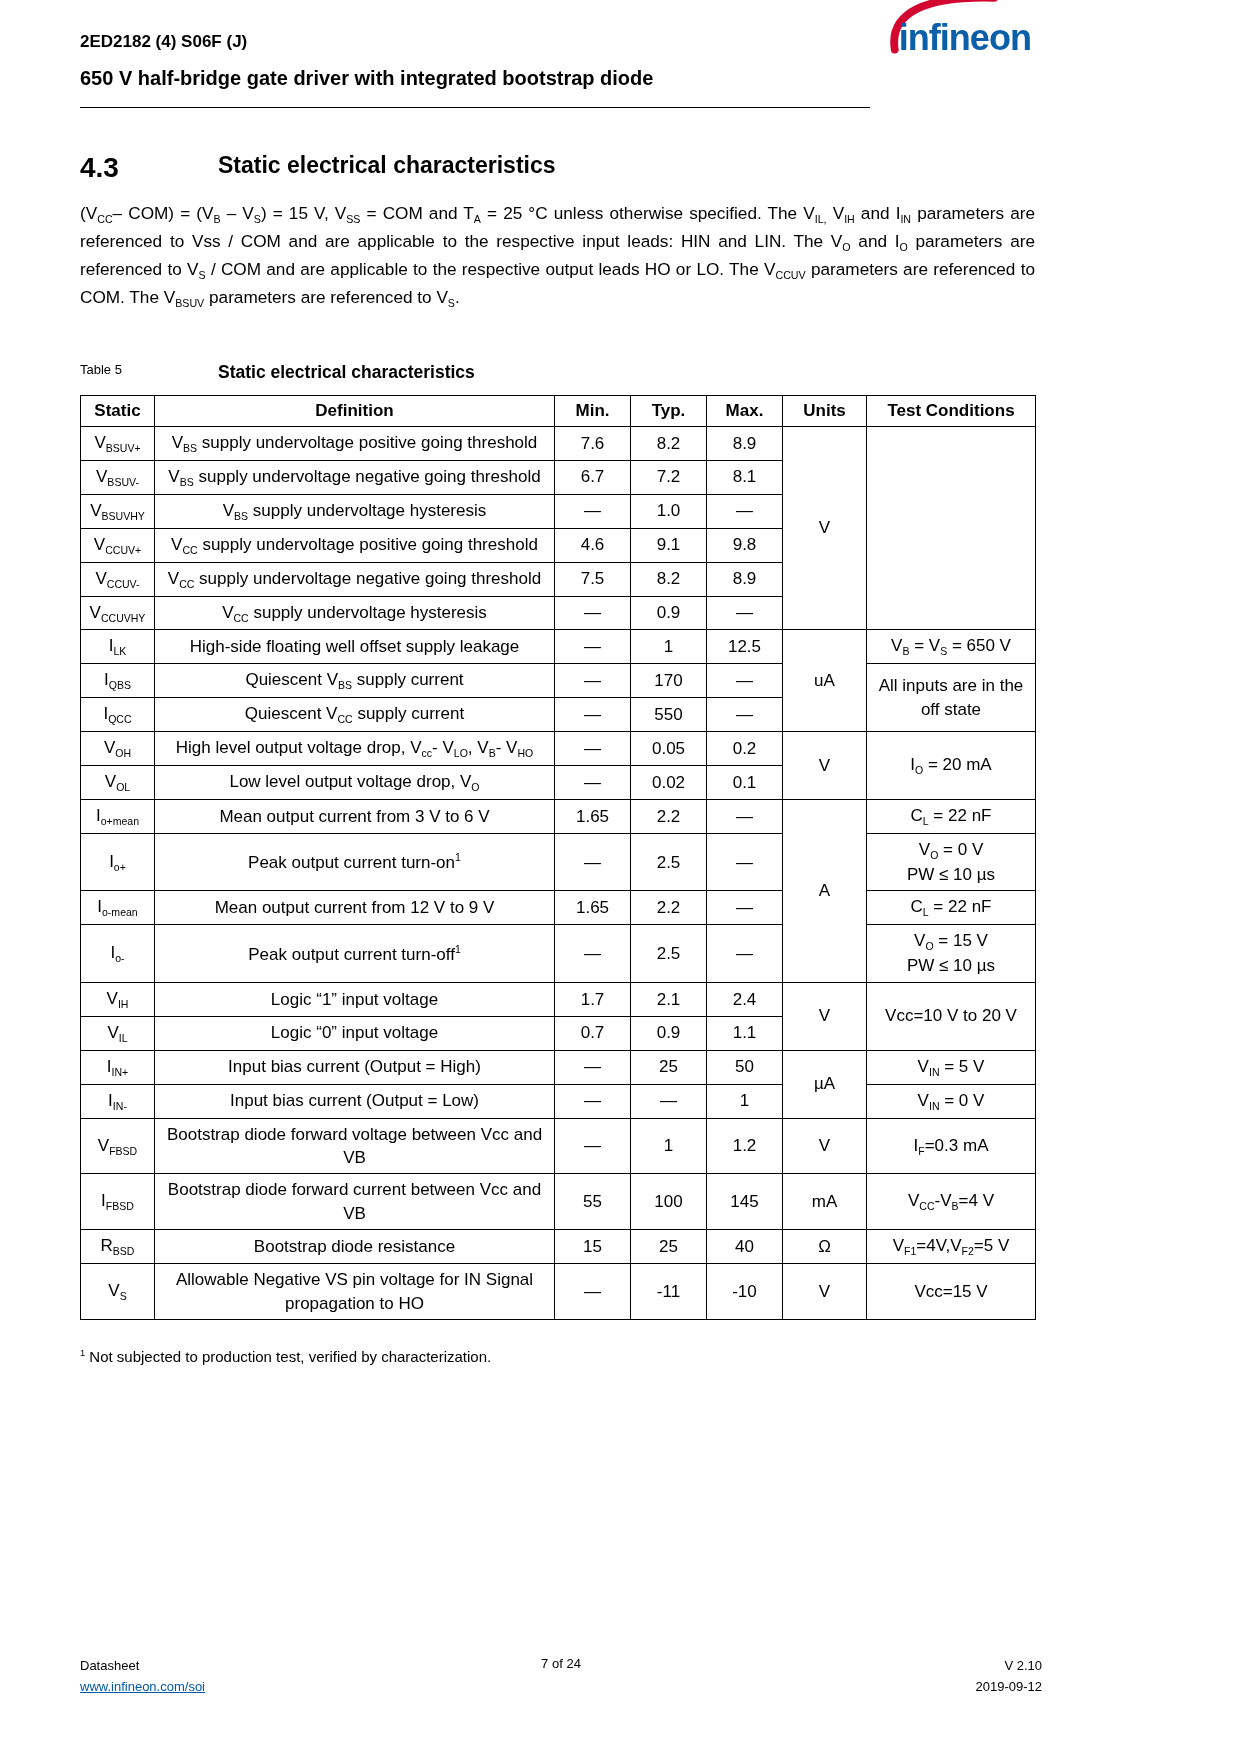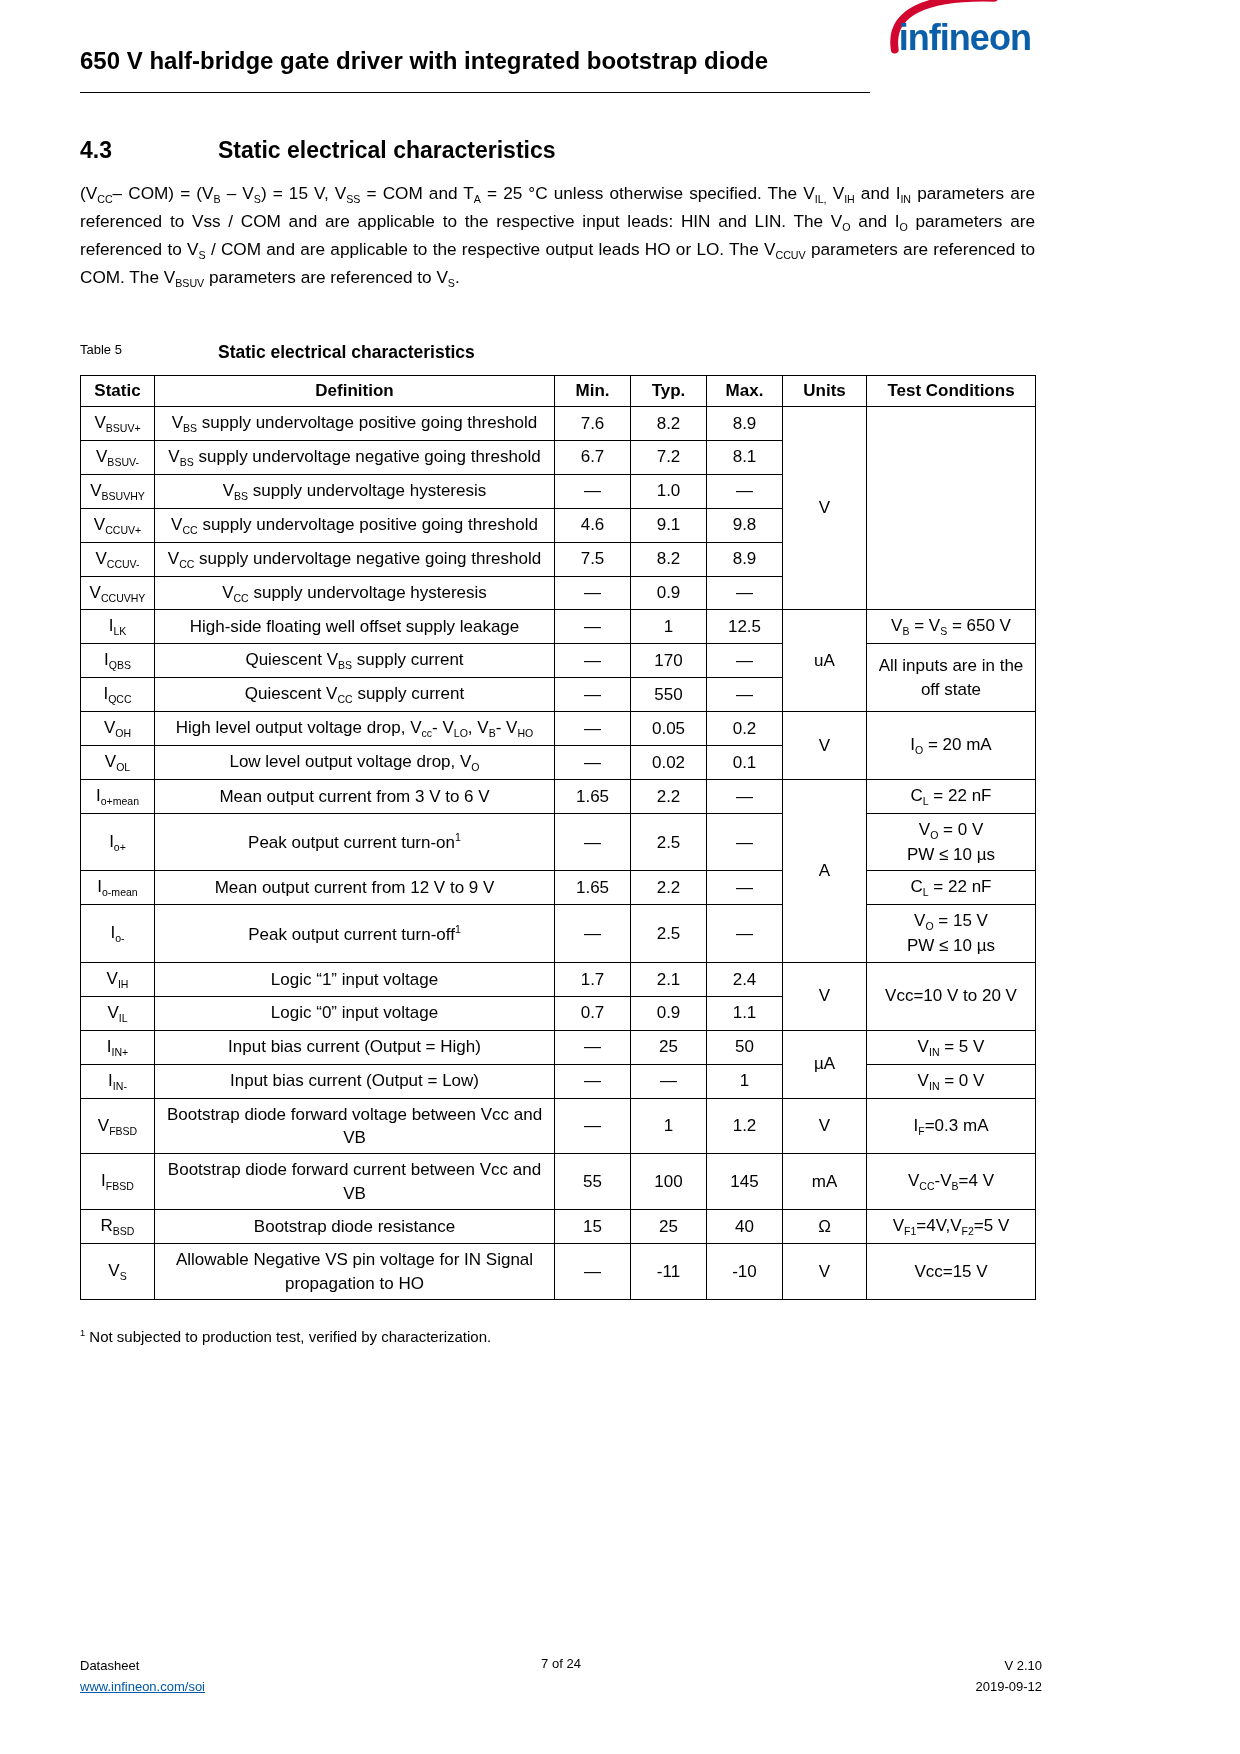--- a/index.html
+++ b/index.html
@@ -3,27 +3,27 @@
 <meta charset="utf-8">
 <style>
   * { margin:0; padding:0; box-sizing:border-box; }
   html,body { background:#ffffff; }
   body { font-family:"Liberation Sans", sans-serif; color:#000; }
   .page { position:relative; width:1240px; height:1754px; background:#fff; padding:32px 205px 0 80px; overflow:hidden; }
 
   
   .doc-header { position:relative; }
   .part-number { font-size:17px; font-weight:bold; }
-  .doc-subtitle { font-size:24px; font-weight:bold; margin-top:15px; }
+  .doc-subtitle { font-size:20px; font-weight:bold; margin-top:15px; }
   .header-rule { width:790px; height:1px; background:#000; margin-top:17px; }
   .logo { position:absolute; left:885px; top:-12px; width:195px; height:86px; }
 
   
   .section-heading { display:flex; margin-top:44px; }
-  .section-number { width:138px; font-size:23px; font-weight:bold; flex:none; }
+  .section-number { width:138px; font-size:28px; font-weight:bold; flex:none; }
   .section-title { font-size:23px; font-weight:bold; }
 
   
   .intro { margin-top:16px; font-size:17.2px; line-height:1.55; text-align:justify; }
   .intro sub, .table-wrap sub { font-size:0.62em; }
   sup { font-size:0.62em; vertical-align:super; }
 
   
   .table-caption { display:flex; margin-top:50px; }
   .table-caption .cap-label { width:138px; font-size:13px; font-weight:normal; flex:none; }
@@ -44,20 +44,21 @@
   .footer .f-right { text-align:right; }
   .footer .line { line-height:1.6; }
   .footer a { color:#0059A9; text-decoration:underline; cursor:pointer; }
 </style>
 </head>
 <body>
 
 <div class="page">
 
   <div class="doc-header">
+    <div class="part-number">2ED2182 (4) S06F (J)</div>
     <div class="doc-subtitle">650 V half-bridge gate driver with integrated bootstrap diode</div>
     <div class="header-rule"></div>
   </div>
 
   <svg class="logo" viewBox="0 0 200 86">
     <path d="M 10 62 C 4 24, 42 7, 112 9" stroke="#D2072F" stroke-width="8" fill="none" stroke-linecap="round"></path>
     <text x="14" y="63" font-size="37" font-weight="bold" fill="#0B5EA8" letter-spacing="-1">infineon</text>
   </svg>
 
   <div class="section-heading">

